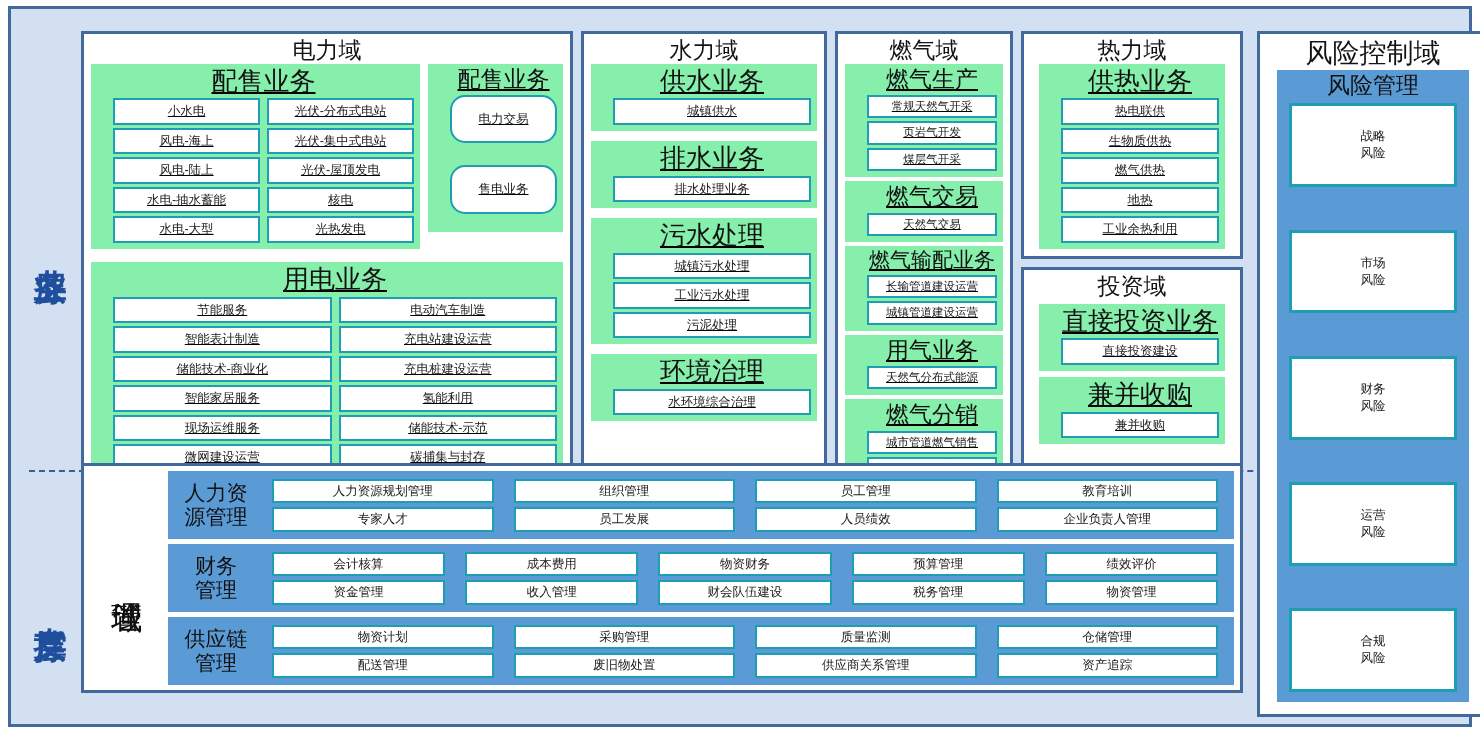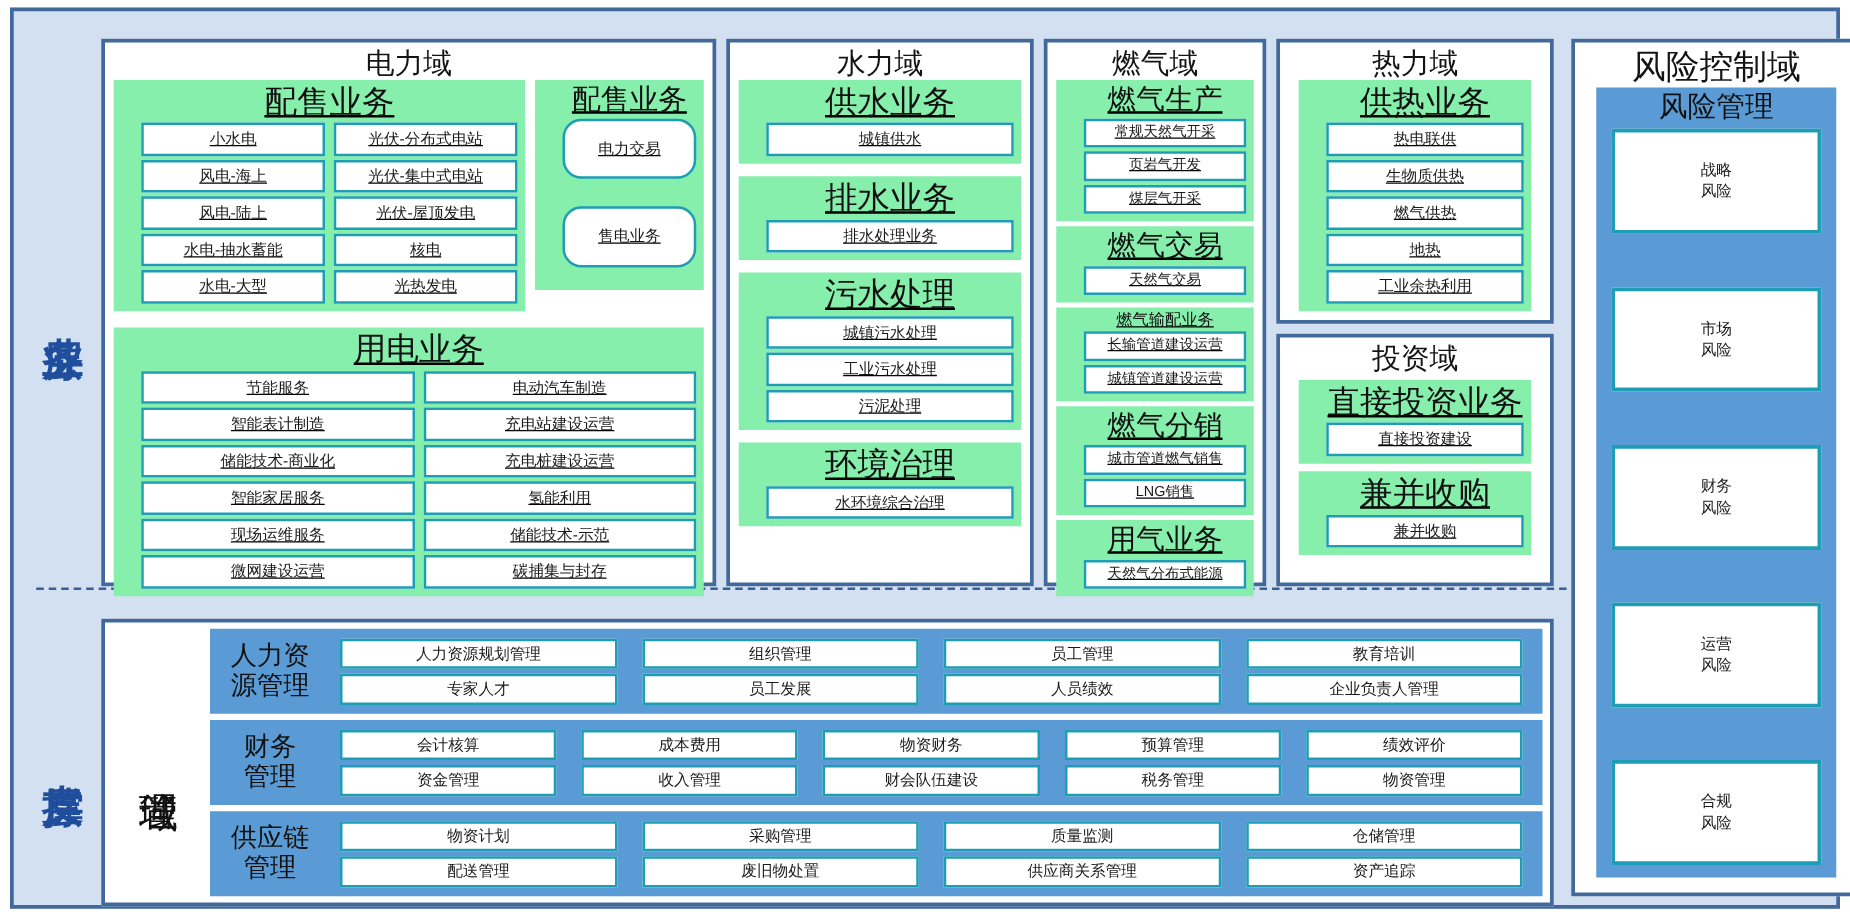--- a/index.html
+++ b/index.html
@@ -68,21 +68,21 @@
   .group-title {
     text-align: center;
     color: #111111;
     font-size: 22px;
     line-height: 1.18;
     white-space: nowrap;
     margin-bottom: 2px;
   }
   .group-title.lg { font-size: 26px; }
   .group-title.md { font-size: 23px; }
-  .group-title.sm { font-size: 13px; }
+  .group-title.sm { font-size: 21px; }
 
   .chip {
     background: #ffffff;
     border: 2px solid #1E9DB5;
     color: #1a1a1a;
     font-size: 12.5px;
     text-align: center;
     line-height: 1;
     padding: 5px 2px;
     margin-bottom: 3px;
@@ -134,21 +134,21 @@
     font-size: 12.5px;
     text-align: center;
     line-height: 1.35;
     padding: 22px 2px;
     color: #1a1a1a;
     white-space: pre-line;
   }
 
   
   #support-domain {
-    position: absolute; left: 70px; top: 486px;
+    position: absolute; left: 70px; top: 454px;
     width: 1162px; height: 230px;
     background: #ffffff;
     border: 3px solid #41699B;
     display: flex; align-items: stretch;
   }
   #mgmt-label {
     flex: 0 0 84px;
     display: flex; align-items: center; justify-content: center;
     writing-mode: vertical-rl; text-orientation: upright;
     font-size: 31px; color: #111; line-height: 1.05;
@@ -271,27 +271,27 @@
     <div class="group">
       <div class="group-title md">燃气交易</div>
       <div class="chip">天然气交易</div>
     </div>
     <div class="group">
       <div class="group-title sm">燃气输配业务</div>
       <div class="chip">长输管道建设运营</div>
       <div class="chip">城镇管道建设运营</div>
     </div>
     <div class="group">
+      <div class="group-title md">用气业务</div>
+      <div class="chip">天然气分布式能源</div>
+    </div>
+    <div class="group">
       <div class="group-title md">燃气分销</div>
       <div class="chip">城市管道燃气销售</div>
       <div class="chip">LNG销售</div>
-    </div>
-    <div class="group">
-      <div class="group-title md">用气业务</div>
-      <div class="chip">天然气分布式能源</div>
     </div>
   </div>
 
   <div class="domain" id="heat-domain">
     <div class="domain-title">热力域</div>
     <div class="group" style="margin:0 8px;">
       <div class="group-title lg">供热业务</div>
       <div class="chip">热电联供</div>
       <div class="chip">生物质供热</div>
       <div class="chip">燃气供热</div>

